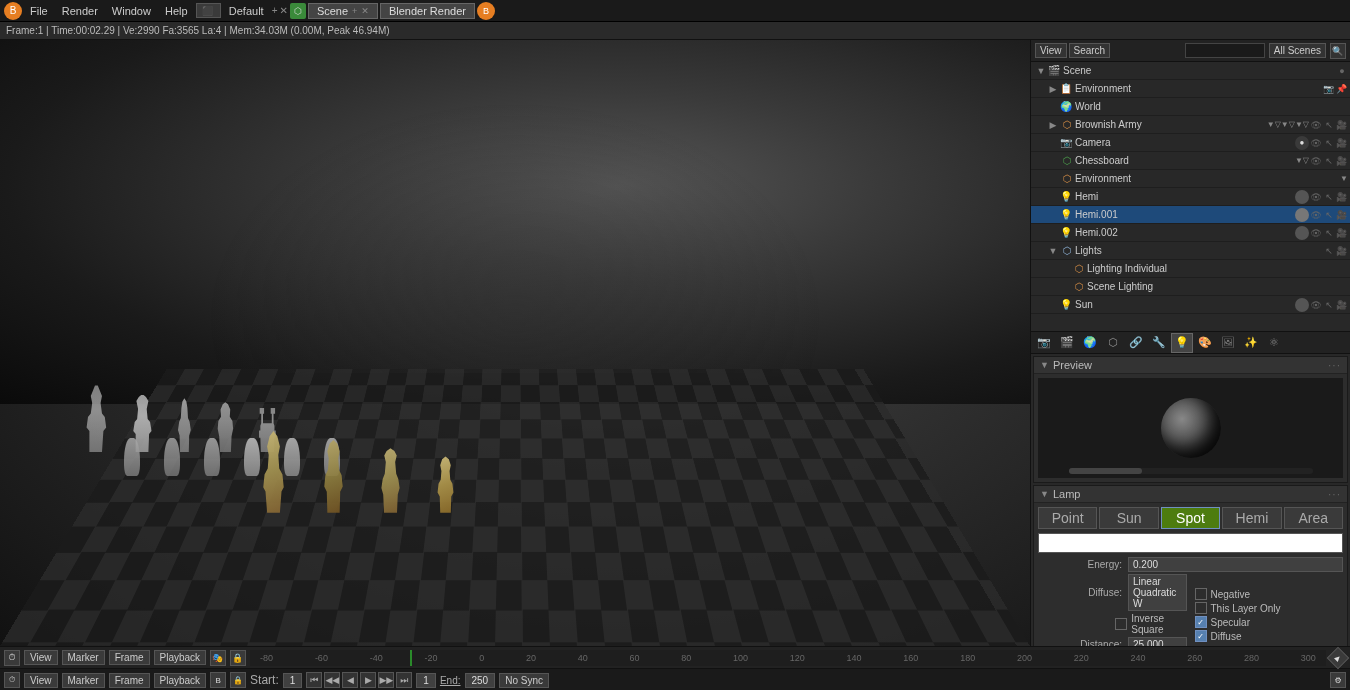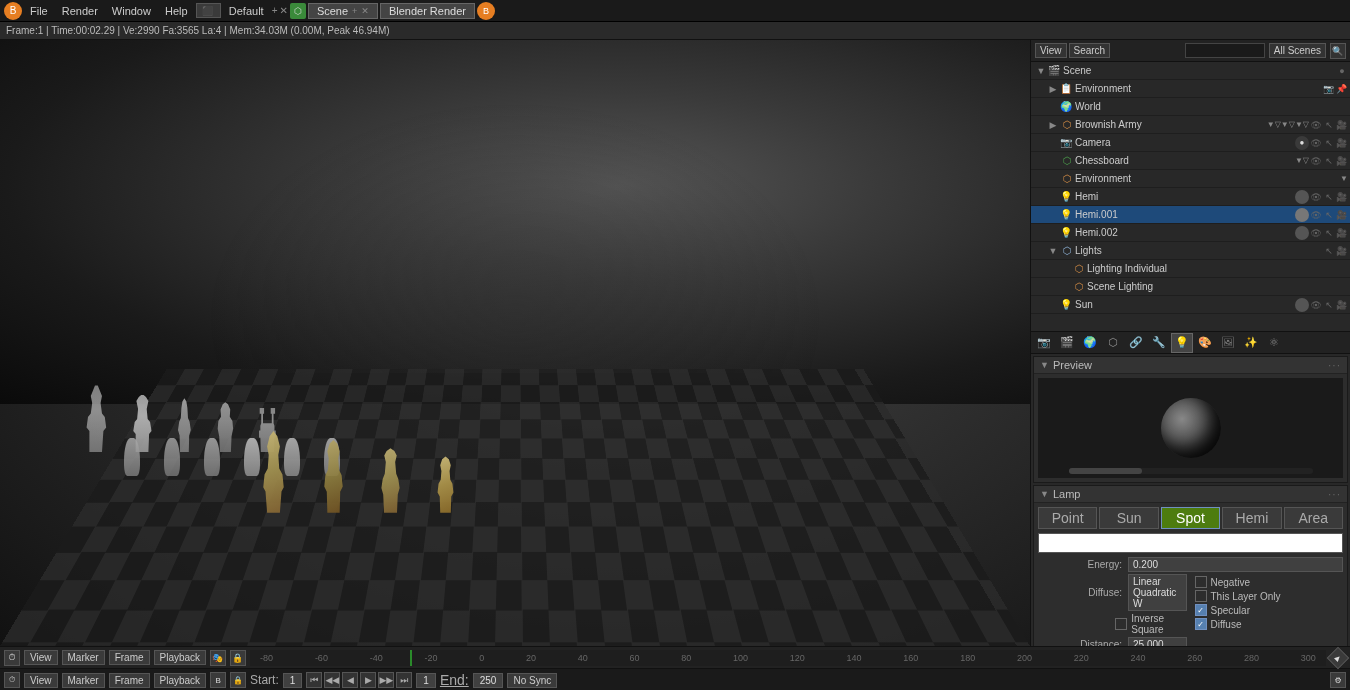--- a/index.html
+++ b/index.html
@@ -490,21 +490,21 @@
               </div>
 
               <div class="prop-row">
                 <span class="prop-label">Distance:</span>
                 <div class="prop-value-field">25.000</div>
               </div>
 
             </div>
             <div style="flex:1;">
 
-              <div class="checkbox-row" style="margin-top:2px;">
+              <div class="checkbox-row" style="margin-top:14px;">
                 <div class="cb"></div>
                 <span class="cb-label">Negative</span>
               </div>
 
               <div class="checkbox-row">
                 <div class="cb"></div>
                 <span class="cb-label">This Layer Only</span>
               </div>
 
               <div class="checkbox-row">
@@ -582,20 +582,20 @@
       <div class="pb-btn">⏮</div>
       <div class="pb-btn">◀◀</div>
       <div class="pb-btn">◀</div>
       <div class="pb-btn">▶</div>
       <div class="pb-btn">▶▶</div>
       <div class="pb-btn">⏭</div>
     </div>
 
     <div style="background:#404040; border:1px solid #555; padding:1px 6px; font-size:10px; color:#ddd;">1</div>
 
-    <span style="font-size:14px; color:#aaa;text-decoration:underline;">End:</span>
+    <span style="font-size:10px; color:#aaa;text-decoration:underline;">End:</span>
     <div style="background:#404040; border:1px solid #555; padding:1px 6px; font-size:10px; color:#ddd;">250</div>
 
     <button class="render-btn">No Sync</button>
 
     <div style="margin-left:auto; width:16px;height:16px;background:#3a3a3a;border:1px solid #555;display:flex;align-items:center;justify-content:center;font-size:8px;">⚙</div>
   </div>
 </div>
 
 </body></html>

